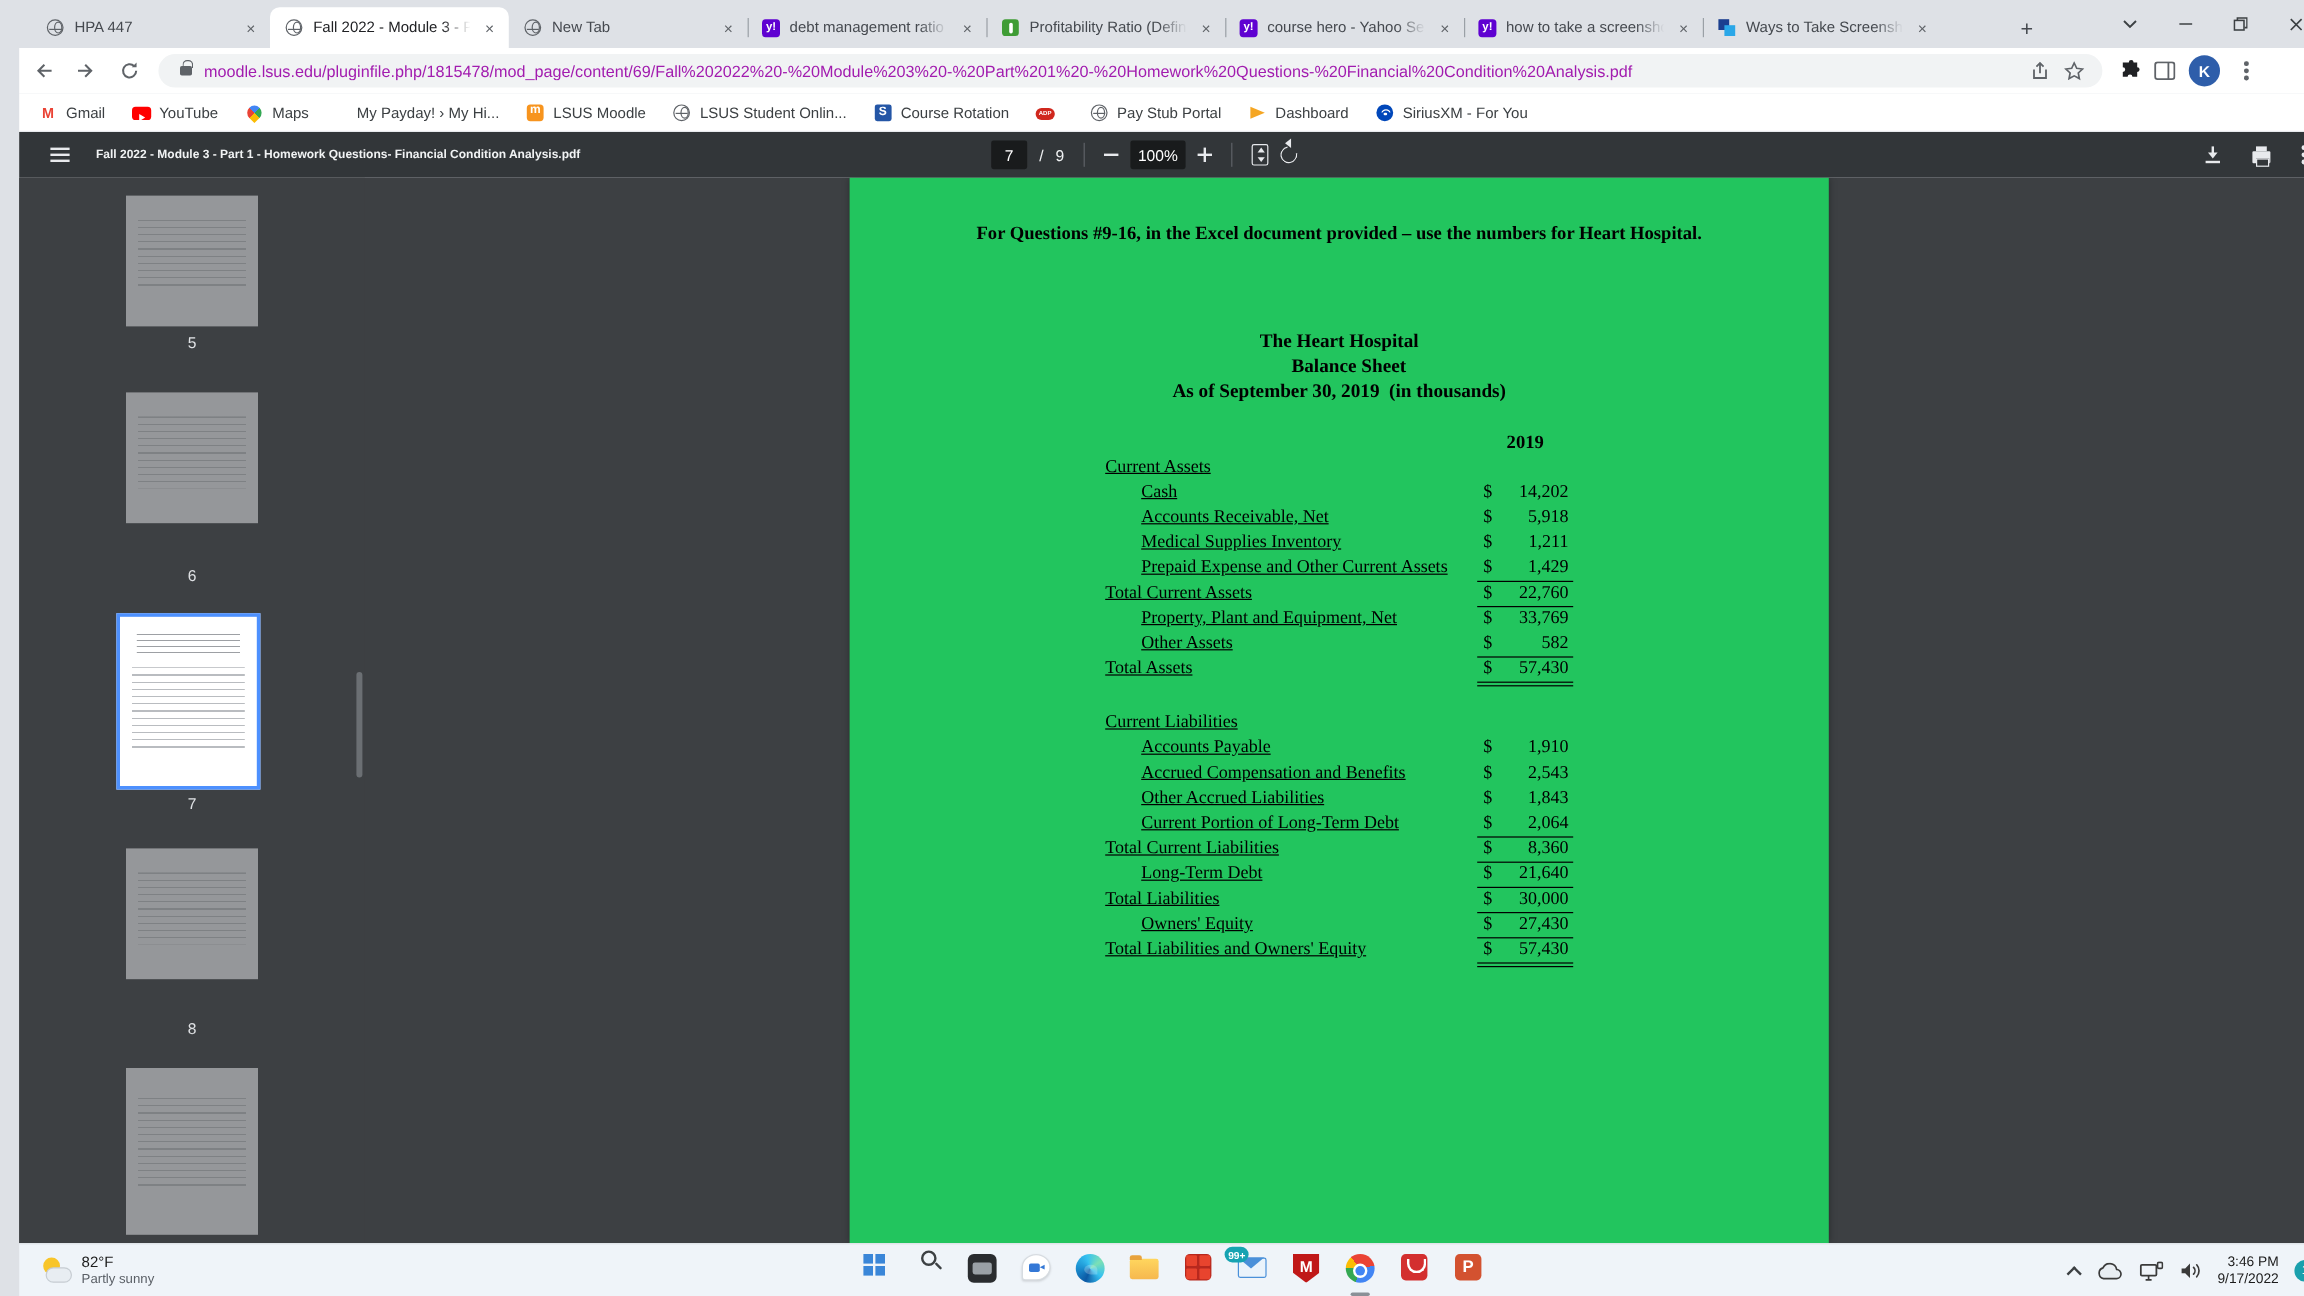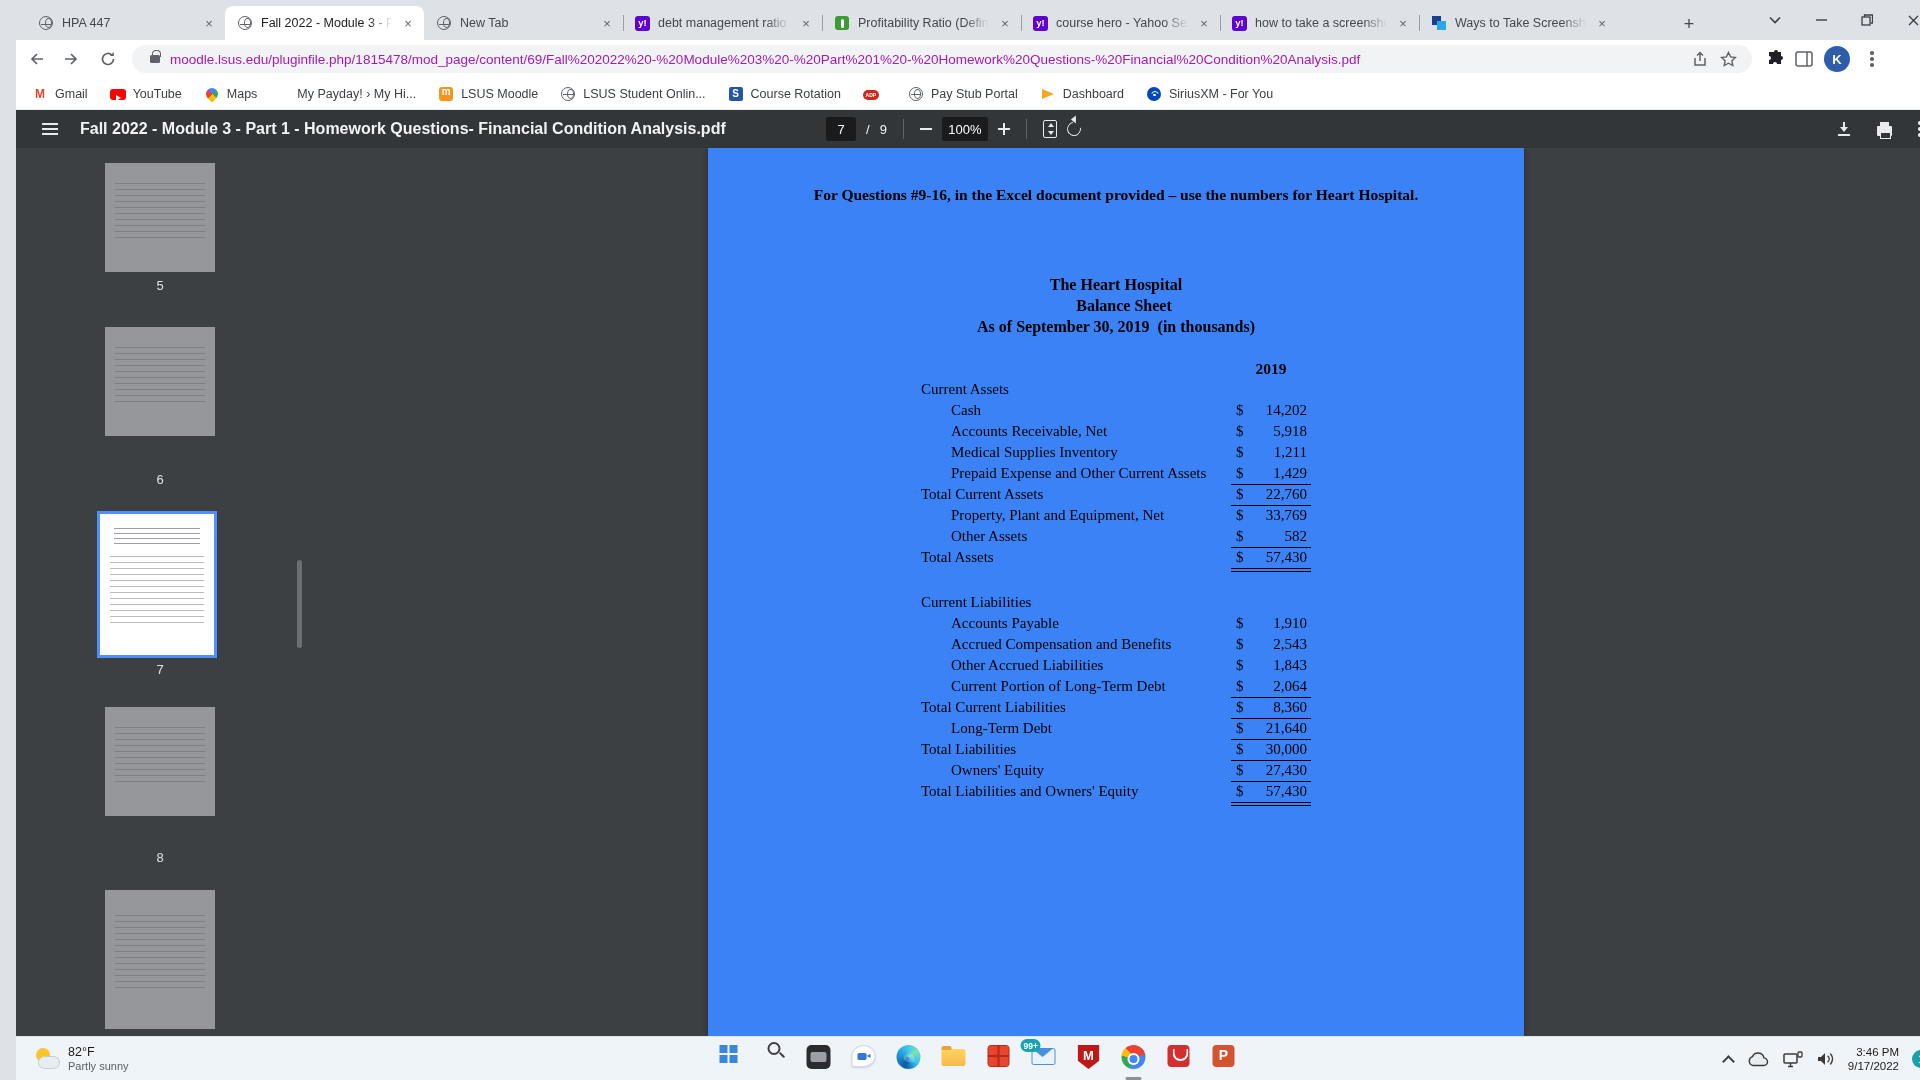--- a/index.html
+++ b/index.html
@@ -87,21 +87,21 @@
                  border:1.3px solid #fff; border-radius:50%; clip-path:polygon(0 0,100% 0,100% 40%,0 40%); }
   .sxm::after { content:""; position:absolute; left:6.2px; top:7px; width:2.5px; height:2.5px;
                 background:#fff; border-radius:50%; }
 
   
   .pdfbar { position:absolute; left:0; top:110px; width:1920px; height:38px; background:#323639;
             display:flex; align-items:center; color:#f1f3f4; }
   .burger { width:16px; height:12px; margin:0 22px 0 26px; position:relative; flex:none; }
   .burger::before { content:""; position:absolute; left:0; top:0; width:16px; height:2px; background:#e8eaed;
                     box-shadow:0 5px 0 #e8eaed, 0 10px 0 #e8eaed; }
-  .pdftitle { font-size:16px; font-weight:bold; white-space:nowrap; }
+  .pdftitle { font-size:10px; font-weight:bold; white-space:nowrap; }
   .pdfcenter { position:absolute; left:810px; display:flex; align-items:center; gap:10px; }
   .pgbox { min-width:30px; height:24px; background:#191b1c; border-radius:2px; color:#fff;
            display:flex; align-items:center; justify-content:center; font-size:13px; }
   .pdfsep { width:1px; height:20px; background:#5f6368; margin:0 6px; }
   .minus { width:12px; height:2px; background:#e8eaed; }
   .plus { width:12px; height:12px; position:relative; }
   .plus::before { content:""; position:absolute; left:0; top:5px; width:12px; height:2px; background:#e8eaed; }
   .plus::after { content:""; position:absolute; left:5px; top:0; width:2px; height:12px; background:#e8eaed; }
   .fitic { width:14px; height:18px; border:1.6px solid #e8eaed; border-radius:2px; position:relative; }
   .fitic::before { content:""; position:absolute; left:4.5px; top:2px; border-bottom:4px solid #e8eaed;
@@ -130,29 +130,29 @@
   .thumb { position:absolute; left:89px; width:110px; background:#95979a; }
   .thumb .tl { position:absolute; left:10px; right:10px; height:55%; top:18%;
                background:repeating-linear-gradient(#7e8184 0 1px, transparent 1px 6px); }
   .thumb.sel { left:81px; width:120px; background:#fff; border:3px solid #4d90fe; }
   .thumb.sel .tl { background:repeating-linear-gradient(#b9bcc0 0 1px, transparent 1px 6px); top:30%; height:50%; }
   .thumb.sel .tl2 { position:absolute; left:14px; right:14px; top:10%; height:12%;
                     background:repeating-linear-gradient(#9da0a4 0 1px, transparent 1px 5px); }
   .tnum { position:absolute; left:0; width:288px; text-align:center; color:#dfe1e4; font-size:13px; }
   .sbscroll { position:absolute; left:281px; top:412px; width:5px; height:88px; background:#6b6f73; border-radius:3px; }
 
-  .page { position:absolute; left:692px; top:0; width:816px; height:888px; background:#3b82f6;
+  .page { position:absolute; left:692px; top:0; width:816px; height:888px; background:#22c55e;
           box-shadow:0 0 6px rgba(0,0,0,.35); font-family:"Liberation Serif", serif; color:#000; }
   .instr { position:absolute; left:0; top:38px; width:100%; text-align:center; font-weight:bold; font-size:15.5px; }
   .h1 { position:absolute; left:0; top:128px; width:100%; text-align:center; font-weight:bold; font-size:16px; }
   .h2 { position:absolute; left:0; top:149px; width:100%; text-align:center; font-weight:bold; font-size:16px;padding-left:16px; }
   .h3 { position:absolute; left:0; top:170px; width:100%; text-align:center; font-weight:bold; font-size:16px; white-space:pre; }
   .year { position:absolute; left:523px; top:212px; width:80px; text-align:center; font-weight:bold; font-size:15.5px; }
   .row { position:absolute; left:0; width:100%; height:21px; font-size:15px; }
-  .lbl { position:absolute; left:213px; white-space:nowrap; }
+  .lbl { position:absolute; left:213px; white-space:nowrap;text-decoration:underline; }
   .lbl.ind { left:243px; }
   .amt { position:absolute; left:523px; width:80px; display:flex; justify-content:space-between;
          padding:0 4px 2px 5px; }
   .amt.u1 { border-bottom:1.3px solid #000; }
   .amt.u2 { border-bottom:1.3px solid #000; }
   .amt.u2::after { content:""; position:absolute; left:0; right:0; bottom:-4px; height:1.3px; background:#000; }
 
   .vscroll { position:absolute; right:0; top:0; width:16px; height:888px; background:#33363a; }
   .varrow { position:absolute; left:0; width:16px; height:16px; display:flex; align-items:center; justify-content:center; }
   .varrow.up::before { content:""; border-bottom:5px solid #9aa0a6; border-left:4px solid transparent; border-right:4px solid transparent; }

